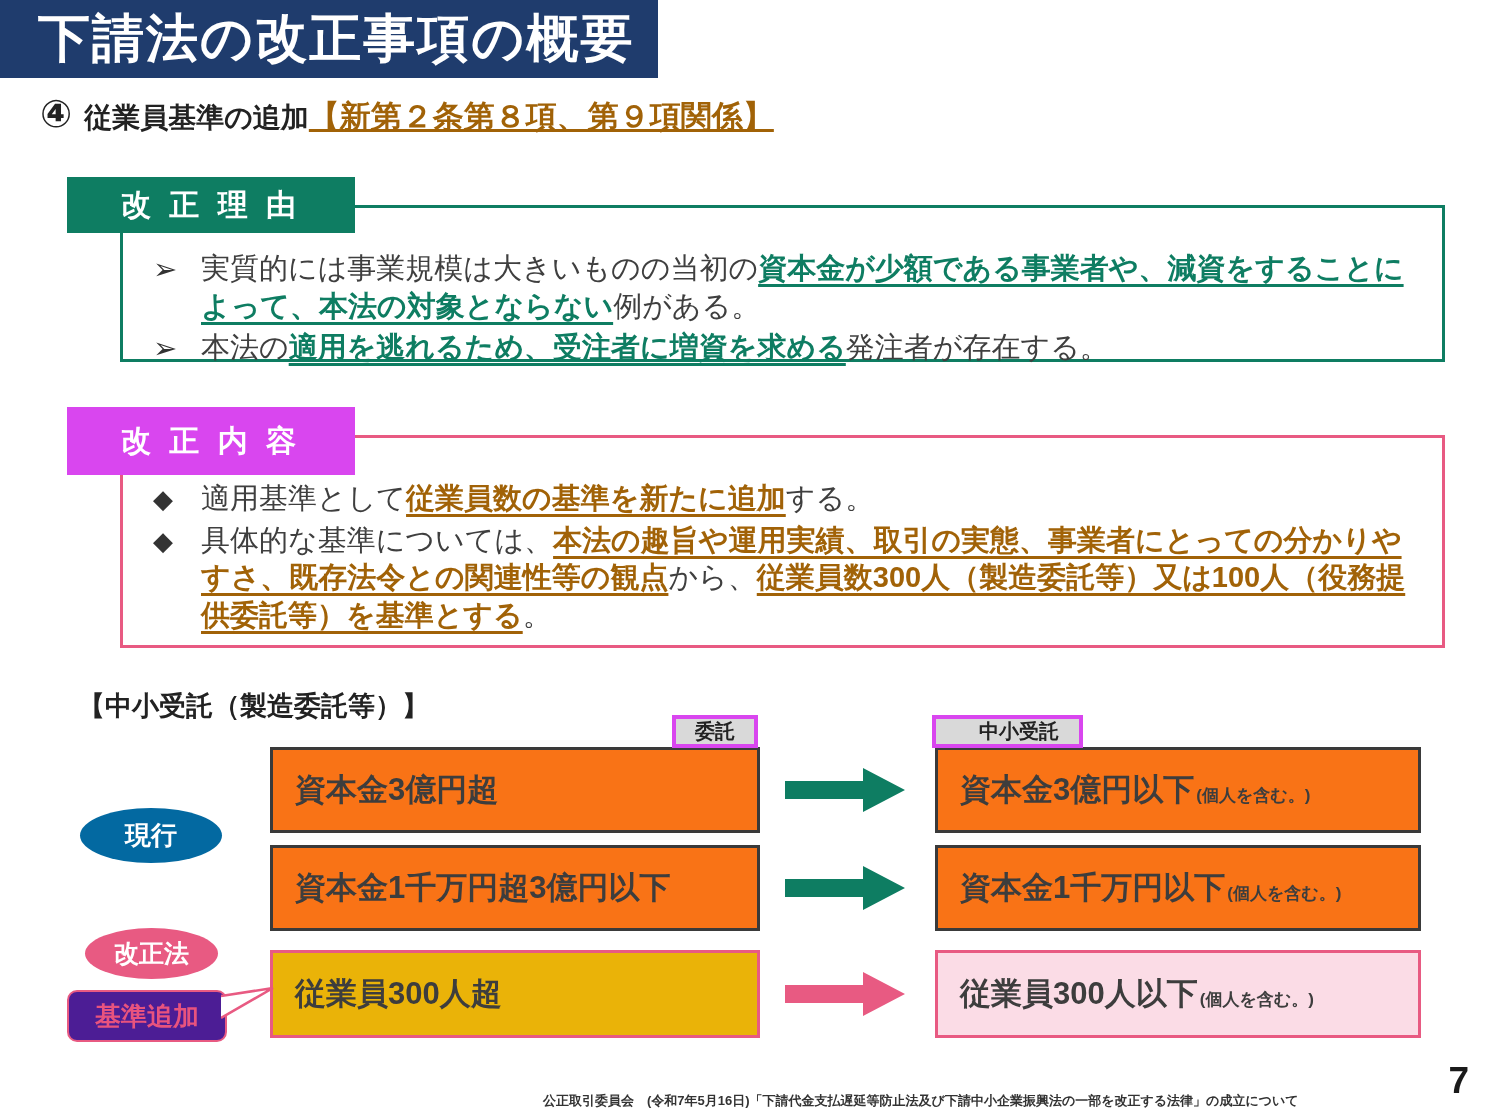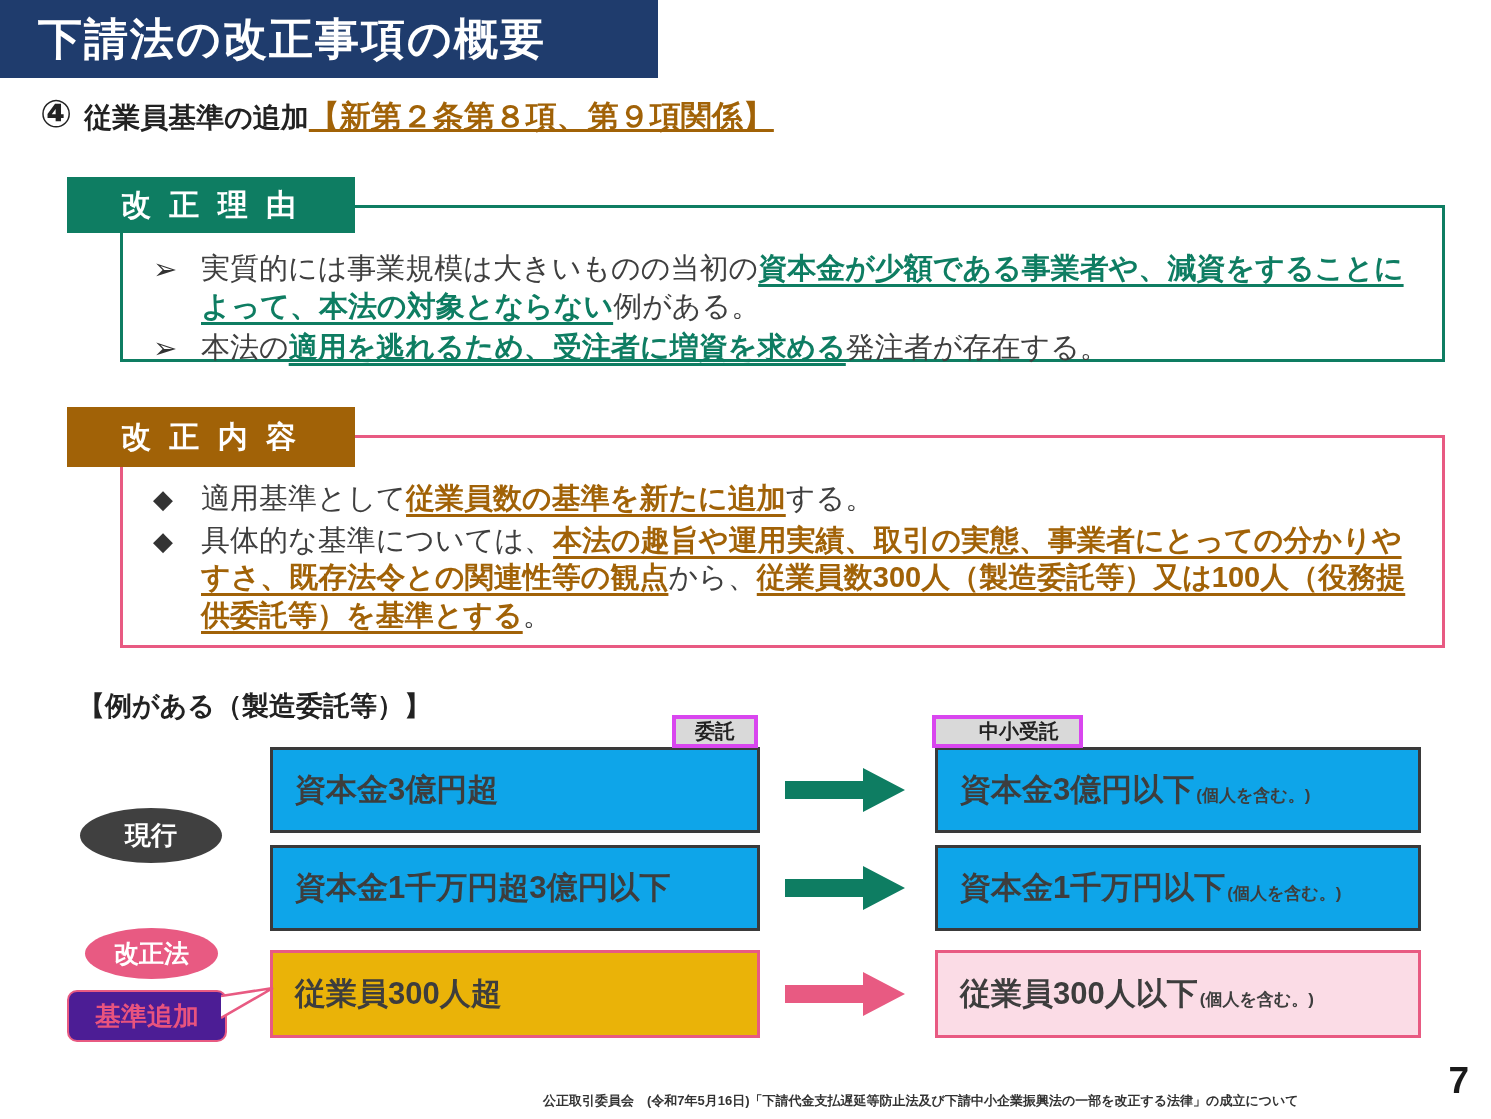--- a/index.html
+++ b/index.html
@@ -2,33 +2,33 @@
 <html><head>
 <meta charset="utf-8">
 <style>
   html,body{margin:0;padding:0;background:#fff;}
   .slide{position:relative;width:1491px;height:1119px;background:#ffffff;overflow:hidden;
          font-family:"Liberation Sans","DejaVu Sans",sans-serif;}
 
   
   .title-bar{position:absolute;left:0;top:0;width:658px;height:78px;background:#1f3c6d;
              display:flex;align-items:center;padding-left:38px;box-sizing:border-box;}
-  .title-bar .t{color:#ffffff;font-size:44px;font-weight:700;letter-spacing:2px;white-space:nowrap;}
+  .title-bar .t{color:#ffffff;font-size:52px;font-weight:700;letter-spacing:2px;white-space:nowrap;}
 
   
   .heading{position:absolute;left:40px;top:92px;display:flex;align-items:baseline;white-space:nowrap;}
   .h-num{font-size:38px;font-weight:700;color:#222;}
   .h-text{font-size:28px;font-weight:700;color:#222;margin-left:12px;}
   .h-ref{font-size:31px;font-weight:700;color:#a16207;text-decoration:underline;}
 
   
   .panel-header{position:absolute;display:flex;align-items:center;justify-content:center;
                 color:#fff;font-size:30px;font-weight:700;letter-spacing:5px;box-sizing:border-box;z-index:3;}
   .reason-header{left:67px;top:177px;width:288px;height:56px;background:#0e7d62;}
-  .content-header{left:67px;top:407px;width:288px;height:60px;background:#a16207;}
+  .content-header{left:67px;top:407px;width:288px;height:68px;background:#d946ef;}
 
   .panel-box{position:absolute;box-sizing:border-box;background:#fff;z-index:2;}
   .reason-box{left:120px;top:205px;width:1325px;height:157px;border:3px solid #0e7d62;
               padding:42px 18px 0 30px;}
   .content-box{left:120px;top:435px;width:1325px;height:213px;border:3px solid #e85a82;
                padding:42px 18px 0 30px;}
 
   .bullet{display:flex;align-items:flex-start;color:#3f3f3f;font-size:29px;line-height:1.30;
           font-weight:500;margin-bottom:4px;}
   .bullet .marker{width:48px;flex:none;color:#333;padding-top:1px;}
@@ -41,36 +41,36 @@
 
   
   .diagram-caption{position:absolute;left:78px;top:688px;font-size:27px;font-weight:700;color:#222;white-space:nowrap;}
 
   .tab{position:absolute;background:#d9d9d9;border:4px solid #d946ef;box-sizing:border-box;
        display:flex;align-items:center;justify-content:center;font-size:20px;font-weight:700;color:#222;z-index:2;}
   .tab-left{left:672px;top:715px;width:86px;height:33px;}
   .tab-right{left:932px;top:715px;width:151px;height:33px;padding-left:23px;}
 
   .dbox{position:absolute;box-sizing:border-box;display:flex;align-items:center;
-        padding-left:22px;font-size:31px;font-weight:700;color:#3d3d3d;background:#0ea5e9;
+        padding-left:22px;font-size:31px;font-weight:700;color:#3d3d3d;background:#f97316;
         border:3px solid #3a3a3a;white-space:nowrap;}
   .dbox .dnote{font-size:17px;font-weight:700;margin-left:2px;align-self:center;padding-top:10px;}
   .l0{left:270px;top:747px;width:490px;height:86px;}
   .l1{left:270px;top:845px;width:490px;height:86px;}
   .l2{left:270px;top:950px;width:490px;height:88px;background:#eab308;border-color:#e85a82;}
   .r0{left:935px;top:747px;width:486px;height:86px;}
   .r1{left:935px;top:845px;width:486px;height:86px;}
   .r2{left:935px;top:950px;width:486px;height:88px;background:#fbdce6;border-color:#e85a82;}
 
   .arrow{position:absolute;left:785px;width:122px;height:50px;}
   .a0{top:765px;}.a1{top:863px;}.a2{top:969px;}
 
   .oval{position:absolute;border-radius:50%;display:flex;align-items:center;justify-content:center;
         color:#fff;font-weight:700;}
-  .oval-current{left:80px;top:808px;width:142px;height:55px;background:#404040;font-size:26px;}
+  .oval-current{left:80px;top:808px;width:142px;height:55px;background:#0369a1;font-size:26px;}
   .oval-revised{left:85px;top:928px;width:133px;height:51px;background:#e85a82;font-size:25px;}
 
   .callout{position:absolute;left:67px;top:990px;width:160px;height:52px;background:#4c1d95;
            border:2.5px solid #e85a82;border-radius:10px;display:flex;align-items:center;
            justify-content:center;color:#e8537e;font-size:26px;font-weight:700;box-sizing:border-box;z-index:2;}
   .callout-tail{position:absolute;left:221px;top:984px;z-index:3;}
 
   
   .footer{position:absolute;left:543px;top:1092px;font-size:13px;font-weight:600;color:#333;white-space:nowrap;}
   .page-num{position:absolute;right:22px;top:1060px;font-size:37px;font-weight:700;color:#1a1a1a;}
@@ -111,21 +111,21 @@
     <div class="bullet">
       <span class="marker diamond">◆</span>
       <div class="btext"><span>適用基準として</span><span class="hl-p">従業員数の基準を新たに追加</span><span>する。</span></div>
     </div>
     <div class="bullet">
       <span class="marker diamond">◆</span>
       <div class="btext"><span>具体的な基準については、</span><span class="hl-p">本法の趣旨や運用実績、取引の実態、事業者にとっての分かりやすさ、既存法令との関連性等の観点</span><span>から、</span><span class="hl-p">従業員数300人（製造委託等）又は100人（役務提供委託等）を基準とする</span><span>。</span></div>
     </div>
   </div>
 
-  <div class="diagram-caption">【例がある（製造委託等）】</div>
+  <div class="diagram-caption">【中小受託（製造委託等）】</div>
 
   <div class="tab tab-left">
     <span>委託</span>
   </div>
   <div class="tab tab-right">
     <span>中小受託</span>
   </div>
 
   <div class="dbox l0">
     <span>資本金3億円超</span>

